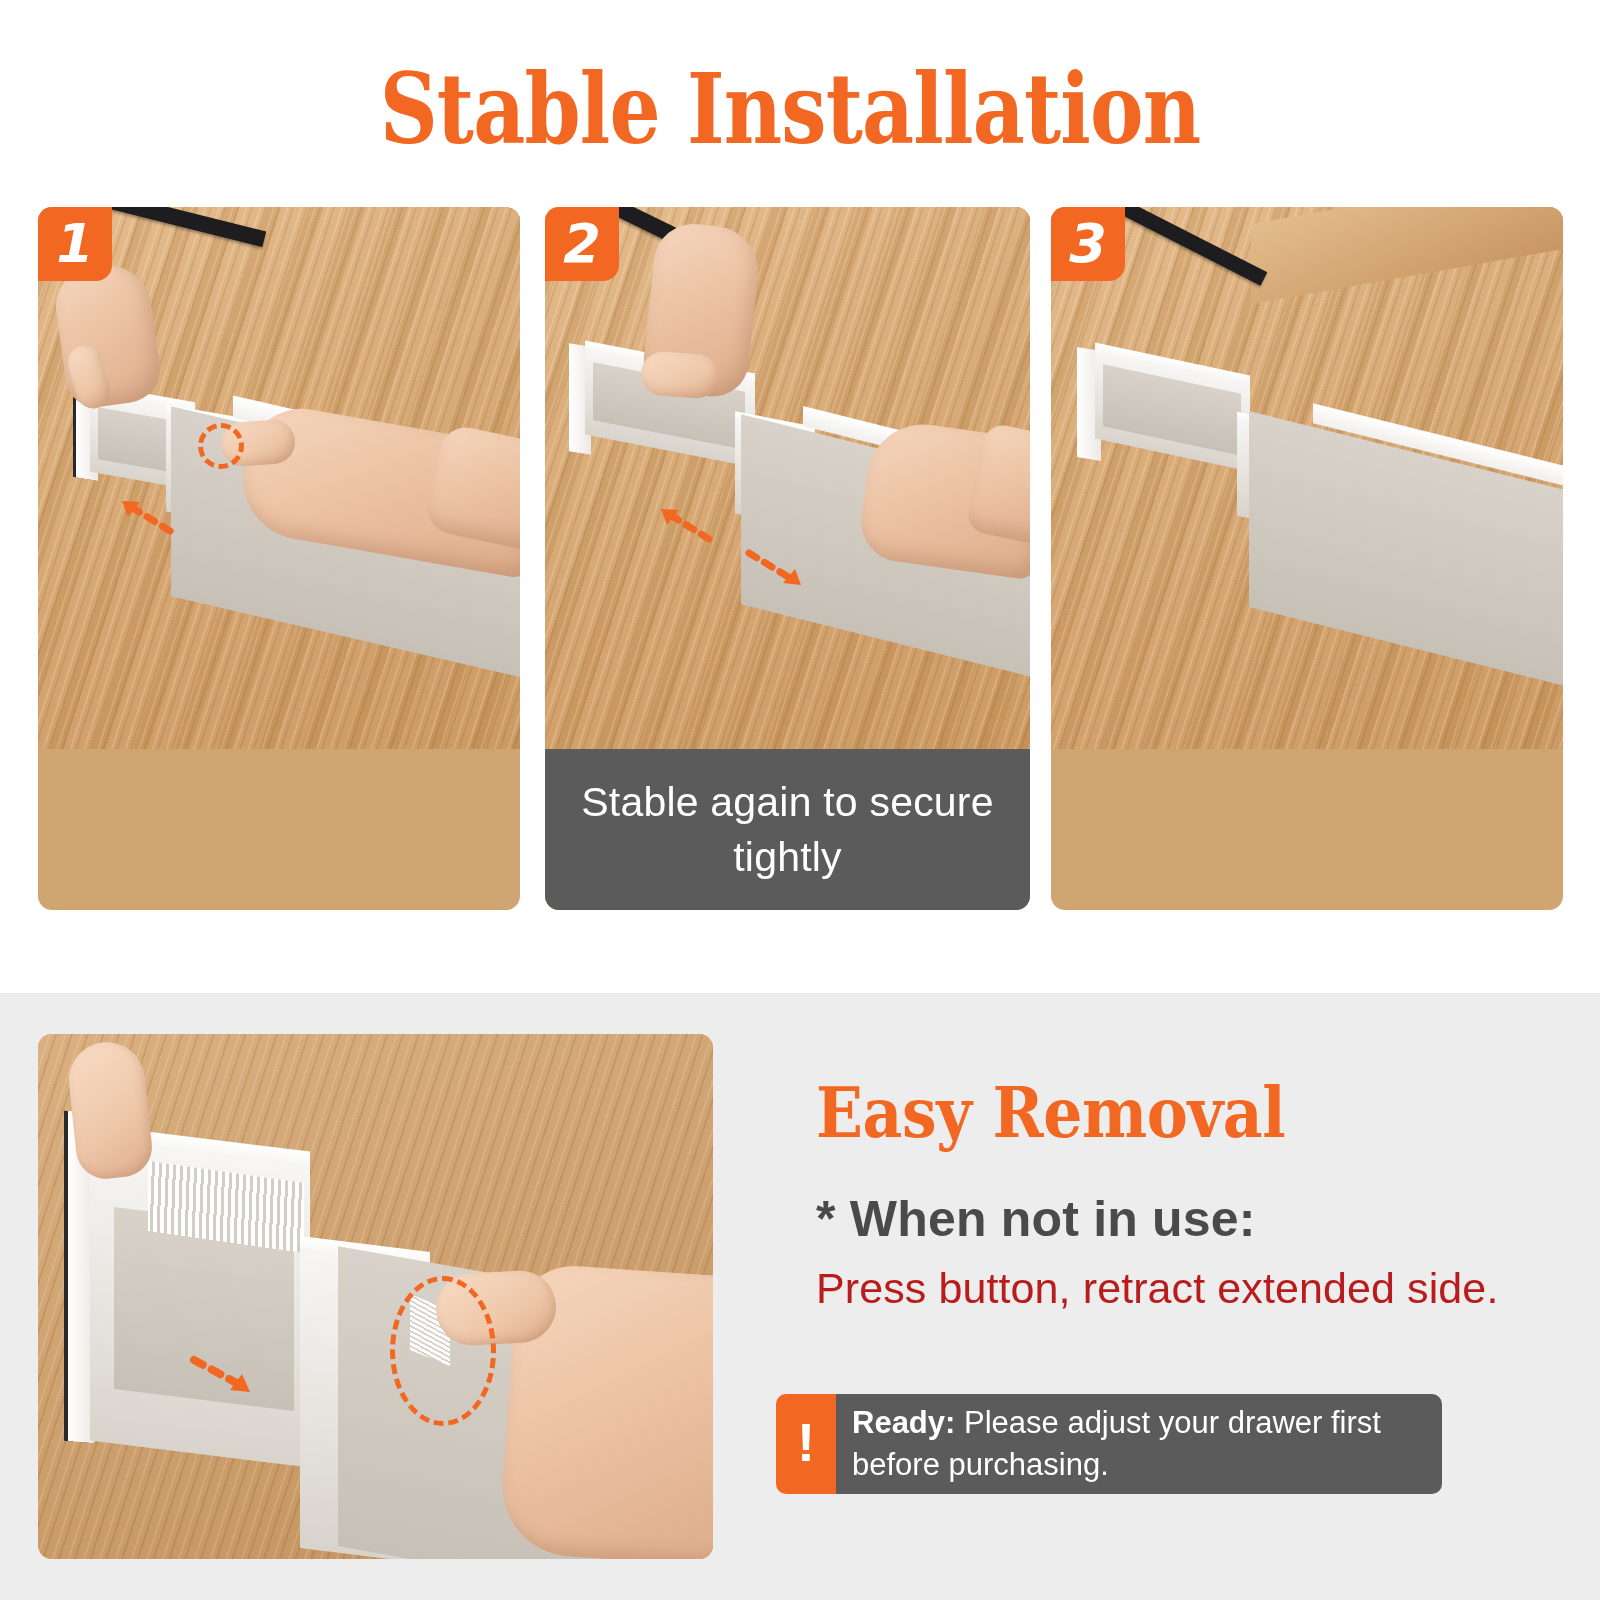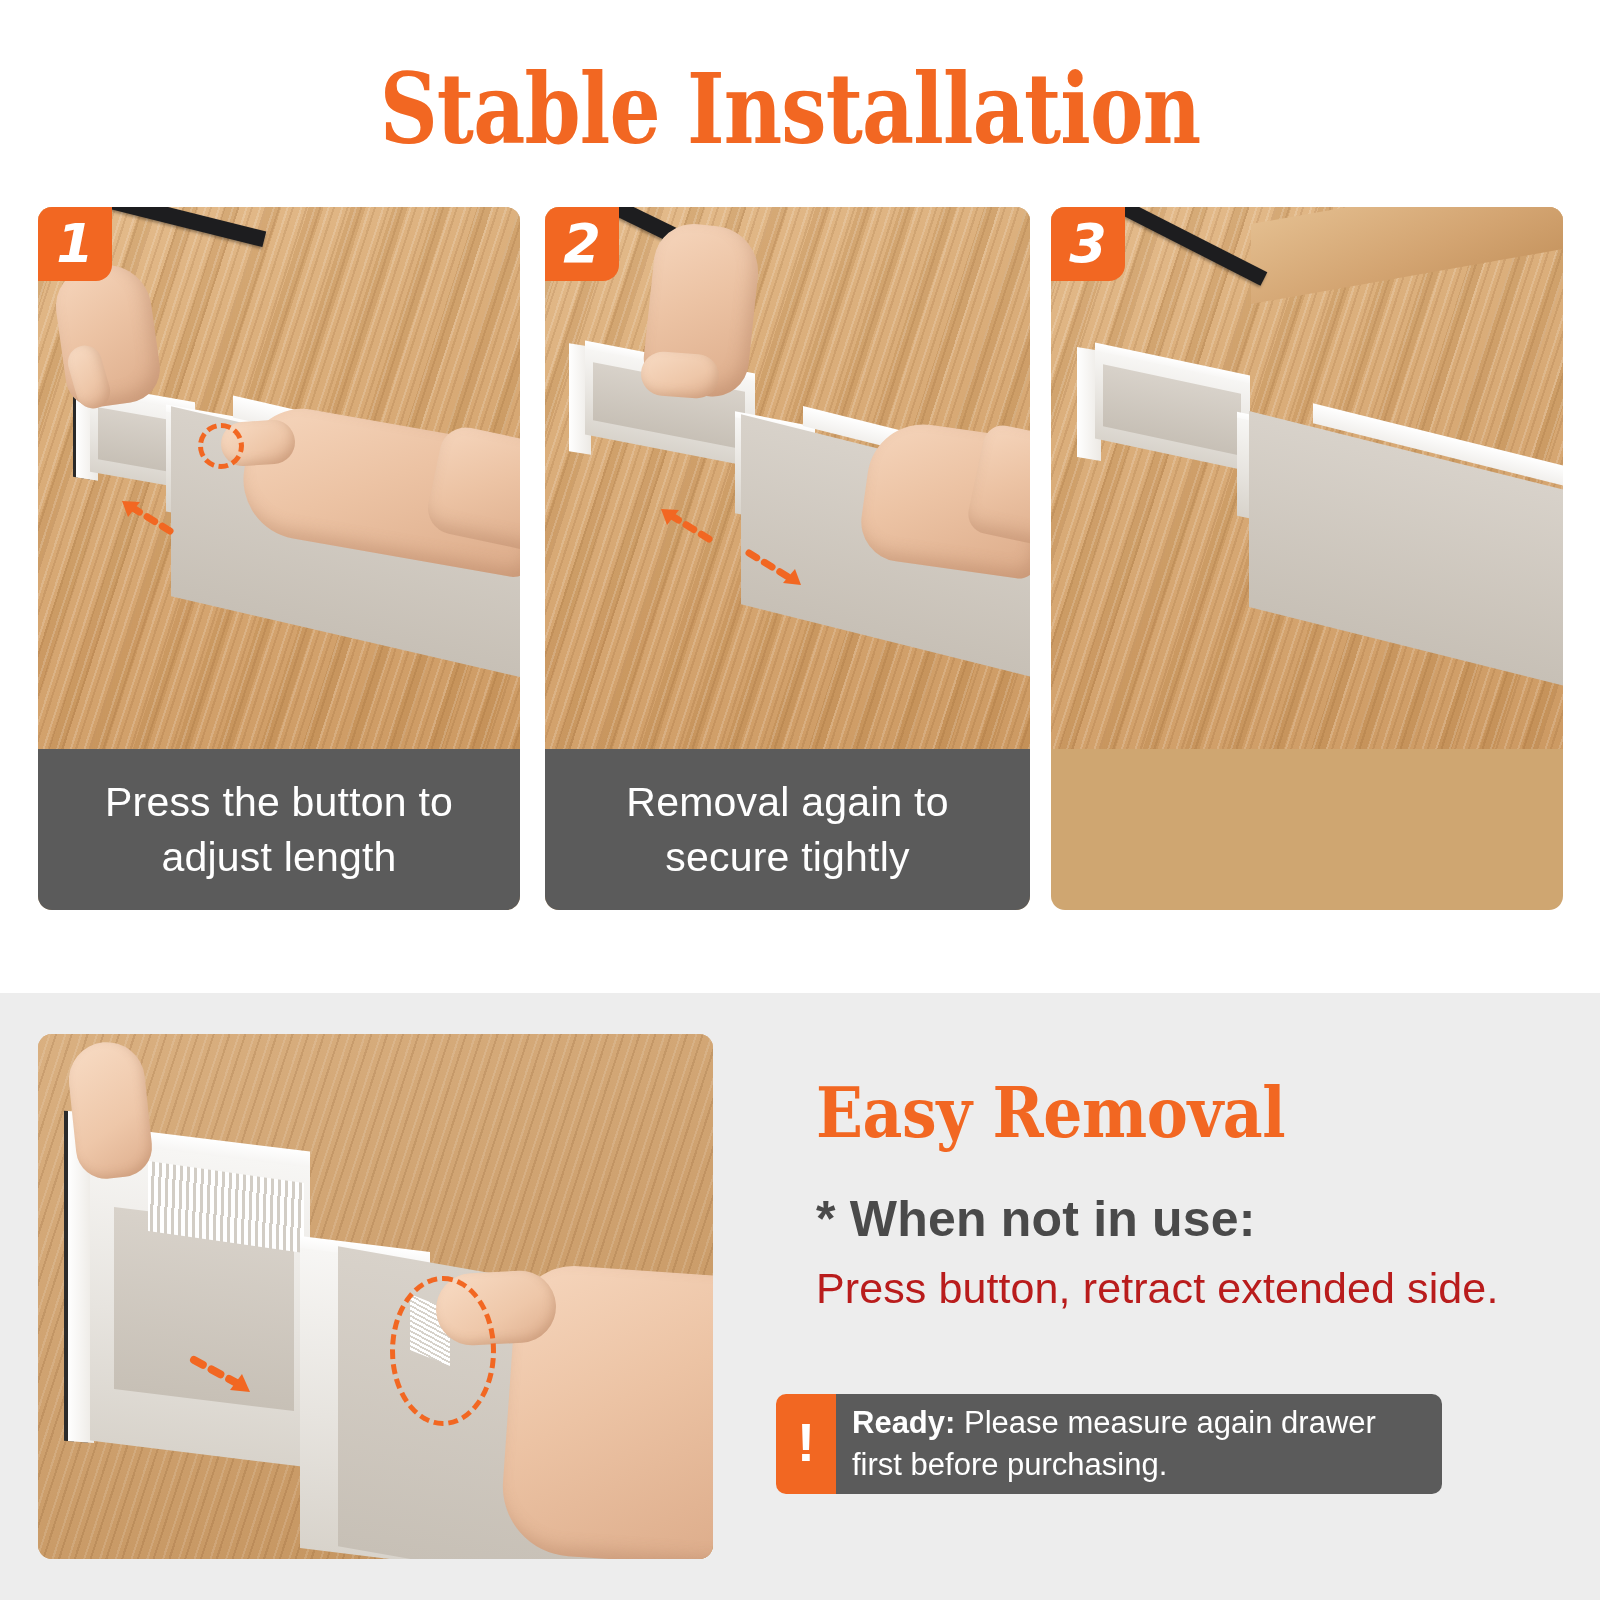--- a/index.html
+++ b/index.html
@@ -294,21 +294,20 @@
       <div class="finger" style="left:183px; top:214px; width:74px; height:44px; border-radius:24px; transform:rotate(-4deg);"></div>
       <div class="hand" style="left:395px; top:228px; width:130px; height:108px; border-radius:26px; transform:rotate(12deg);"></div>
 
       <div class="dash-circle" style="left:160px; top:216px; width:46px; height:46px;"></div>
       <svg class="arrow-svg" style="left:60px; top:280px;" width="80" height="50" viewBox="0 0 80 50">
         <line x1="72" y1="44" x2="30" y2="18" stroke="#F26722" stroke-width="7" stroke-linecap="round" stroke-dasharray="9 9"></line>
         <polygon points="24,14 42,15 30,30" fill="#F26722"></polygon>
       </svg>
     </div>
     <div class="badge">1</div>
-    <div class="caption">Press the button to adjust length</div>
   </div>
 
   <div class="panel" id="panel-2">
     <div class="photo">
       <div class="wood"></div>
       <div class="trim-bar" style="left:-10px; top:4px; width:210px; height:16px; transform:rotate(26deg);"></div>
 
       <div class="divider-end" style="left:24px; top:138px; width:22px; height:108px; transform:skewY(9deg);"></div>
       <div class="divider-top" style="left:40px; top:150px; width:170px; height:16px; transform:skewY(11deg);"></div>
       <div class="divider-face" style="left:40px; top:158px; width:170px; height:86px; transform:skewY(11deg);"></div>
@@ -326,21 +325,21 @@
       <svg class="arrow-svg" style="left:92px; top:288px;" width="80" height="50" viewBox="0 0 80 50">
         <line x1="72" y1="44" x2="30" y2="18" stroke="#F26722" stroke-width="7" stroke-linecap="round" stroke-dasharray="9 9"></line>
         <polygon points="24,14 42,15 30,30" fill="#F26722"></polygon>
       </svg>
       <svg class="arrow-svg" style="left:198px; top:340px;" width="90" height="52" viewBox="0 0 90 52">
         <line x1="6" y1="6" x2="52" y2="34" stroke="#F26722" stroke-width="7" stroke-linecap="round" stroke-dasharray="9 9"></line>
         <polygon points="58,38 40,36 52,22" fill="#F26722"></polygon>
       </svg>
     </div>
     <div class="badge">2</div>
-    <div class="caption">Removal again to secure tightly</div>
+    <div class="caption">Stable again to secure tightly</div>
   </div>
 
   <div class="panel" id="panel-3">
     <div class="photo">
       <div class="wood"></div>
       <div class="drawer-plane" style="left:200px; top:-20px; width:420px; height:80px; transform:skewY(-10deg);"></div>
       <div class="trim-bar" style="left:-14px; top:10px; width:240px; height:15px; transform:rotate(27deg);"></div>
 
       <div class="divider-end" style="left:26px; top:142px; width:24px; height:110px; transform:skewY(9deg);"></div>
       <div class="divider-top" style="left:44px; top:152px; width:155px; height:16px; transform:skewY(12deg);"></div>
@@ -386,17 +385,17 @@
 
   <div id="removal-text">
     <div id="removal-heading">Easy Removal</div>
     <div id="removal-subheading">* When not in use:</div>
     <div id="removal-body">Press button, retract extended side.</div>
   </div>
 
   <div id="note-box">
     <div id="note-icon">!</div>
     <div id="note-body">
-      <span><b>Ready:</b><span> Please measure again drawer first before purchasing.</span></span>
+      <span><b>Ready:</b><span> Please adjust your drawer first before purchasing.</span></span>
     </div>
   </div>
 
 </div>
 
 </body></html>

